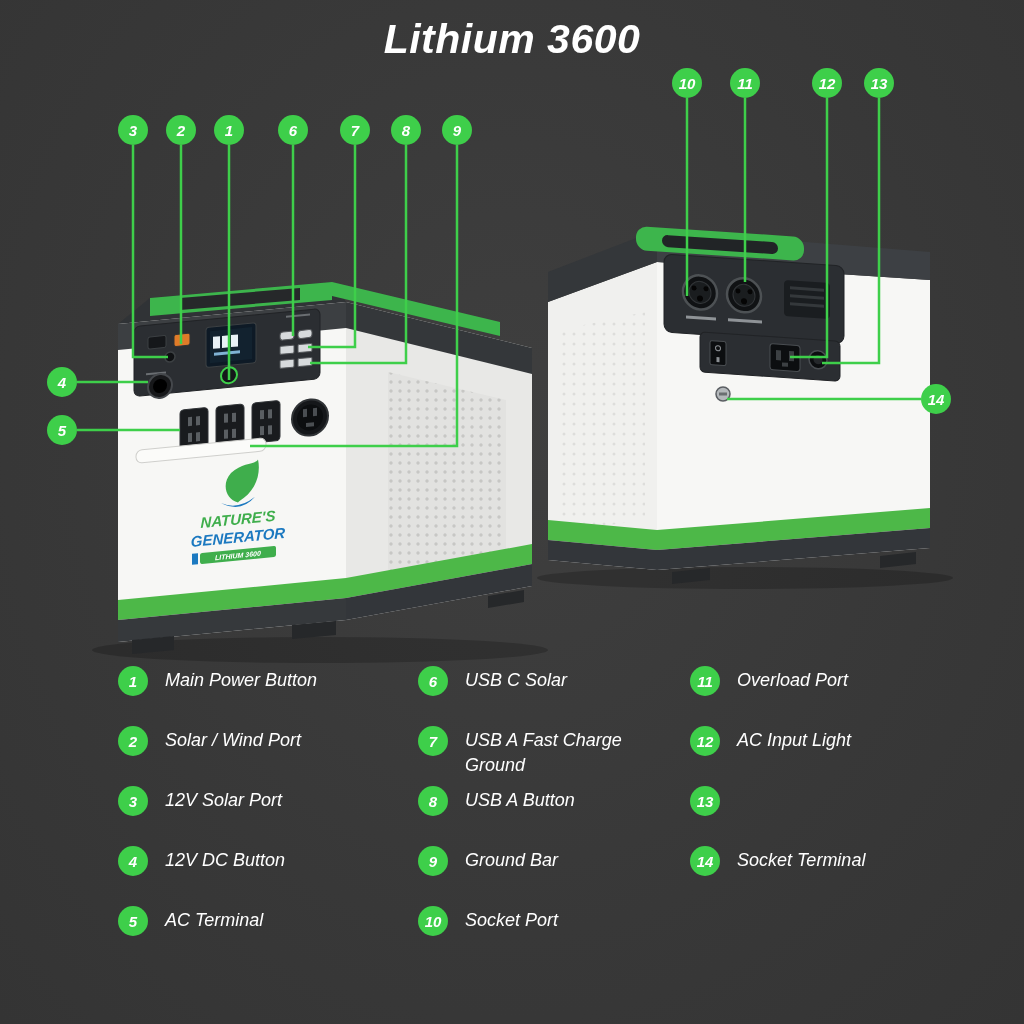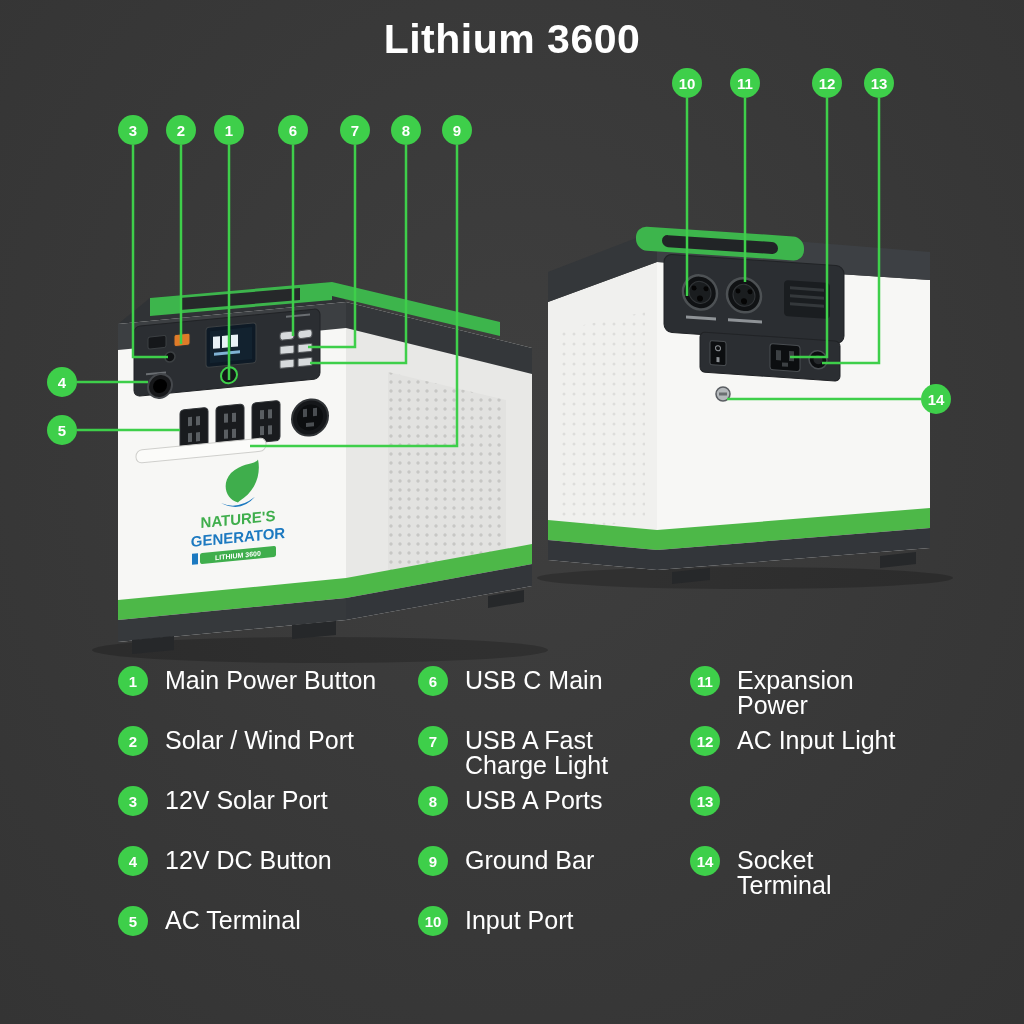--- a/index.html
+++ b/index.html
@@ -1,33 +1,33 @@
 <!DOCTYPE html>
 <html><head>
 <meta charset="utf-8">
 <style>
   * { margin:0; padding:0; box-sizing:border-box; }
   html,body { width:1024px; height:1024px; }
   body { background:#3a3a3a; font-family:"Liberation Sans", sans-serif; }
   .stage { position:relative; width:1024px; height:1024px; overflow:hidden;
-           background: radial-gradient(ellipse at 50% 42%, #3f3f3f 0%, #383838 60%, #343434 100%); }
+           background: radial-gradient(ellipse at 50% 42%, #3f3f3f 0%, #383838 60%, #343434 100%); font-style: italic; }
   .title { position:absolute; top:16px; left:0; width:100%; text-align:center;
            color:#ffffff; font-size:41px; font-weight:700; letter-spacing:.5px; }
   .art { position:absolute; left:0; top:0; }
   .co { position:absolute; width:30px; height:30px; border-radius:50%;
         background:#3ecf4a; color:#fff; font-weight:700; font-size:15px;
         display:flex; align-items:center; justify-content:center; z-index:5; }
   .legend { position:absolute; top:666px; left:118px; display:flex; color:#fff; z-index:4; }
   .lcol { display:flex; flex-direction:column; }
   .lcol1 { width:300px; } .lcol2 { width:272px; } .lcol3 { width:300px; }
   .litem { display:flex; align-items:flex-start; height:60px; }
   .lnum { flex:0 0 30px; width:30px; height:30px; border-radius:50%; background:#3ecf4a;
           display:flex; align-items:center; justify-content:center;
           font-weight:700; font-size:15px; margin-right:17px; }
-  .llabel { font-size:25px; line-height:25px; padding-top:2px; }
+  .llabel { font-size:18px; line-height:25px; padding-top:2px; }
   .lcol2 .llabel { max-width:196px; }
   .lcol3 .llabel { max-width:168px; }
 </style>
 </head>
 <body>
 
 <div class="stage">
 
   <div class="title">Lithium 3600</div>
 
@@ -283,43 +283,43 @@
         <div class="llabel">12V DC Button</div>
       </div>
       <div class="litem">
         <div class="lnum">5</div>
         <div class="llabel">AC Terminal</div>
       </div>
     </div>
     <div class="lcol lcol2">
       <div class="litem">
         <div class="lnum">6</div>
-        <div class="llabel">USB C Main</div>
+        <div class="llabel">USB C Solar</div>
       </div>
       <div class="litem">
         <div class="lnum">7</div>
-        <div class="llabel">USB A Fast Charge Light</div>
+        <div class="llabel">USB A Fast Charge Ground</div>
       </div>
       <div class="litem">
         <div class="lnum">8</div>
-        <div class="llabel">USB A Ports</div>
+        <div class="llabel">USB A Button</div>
       </div>
       <div class="litem">
         <div class="lnum">9</div>
         <div class="llabel">Ground Bar</div>
       </div>
       <div class="litem">
         <div class="lnum">10</div>
-        <div class="llabel">Input Port</div>
+        <div class="llabel">Socket Port</div>
       </div>
     </div>
     <div class="lcol lcol3">
       <div class="litem">
         <div class="lnum">11</div>
-        <div class="llabel">Expansion Power</div>
+        <div class="llabel">Overload Port</div>
       </div>
       <div class="litem">
         <div class="lnum">12</div>
         <div class="llabel">AC Input Light</div>
       </div>
       <div class="litem">
         <div class="lnum">13</div>
       </div>
       <div class="litem">
         <div class="lnum">14</div>

